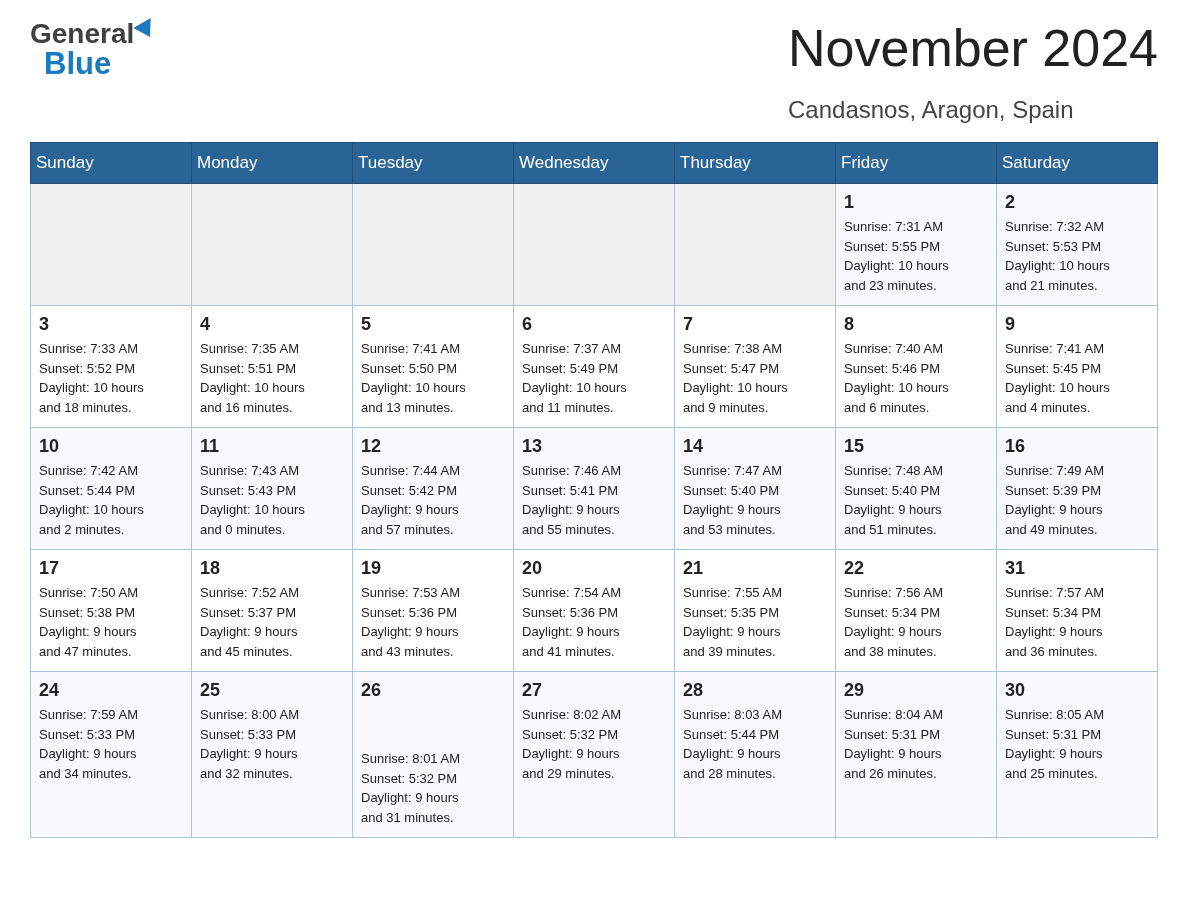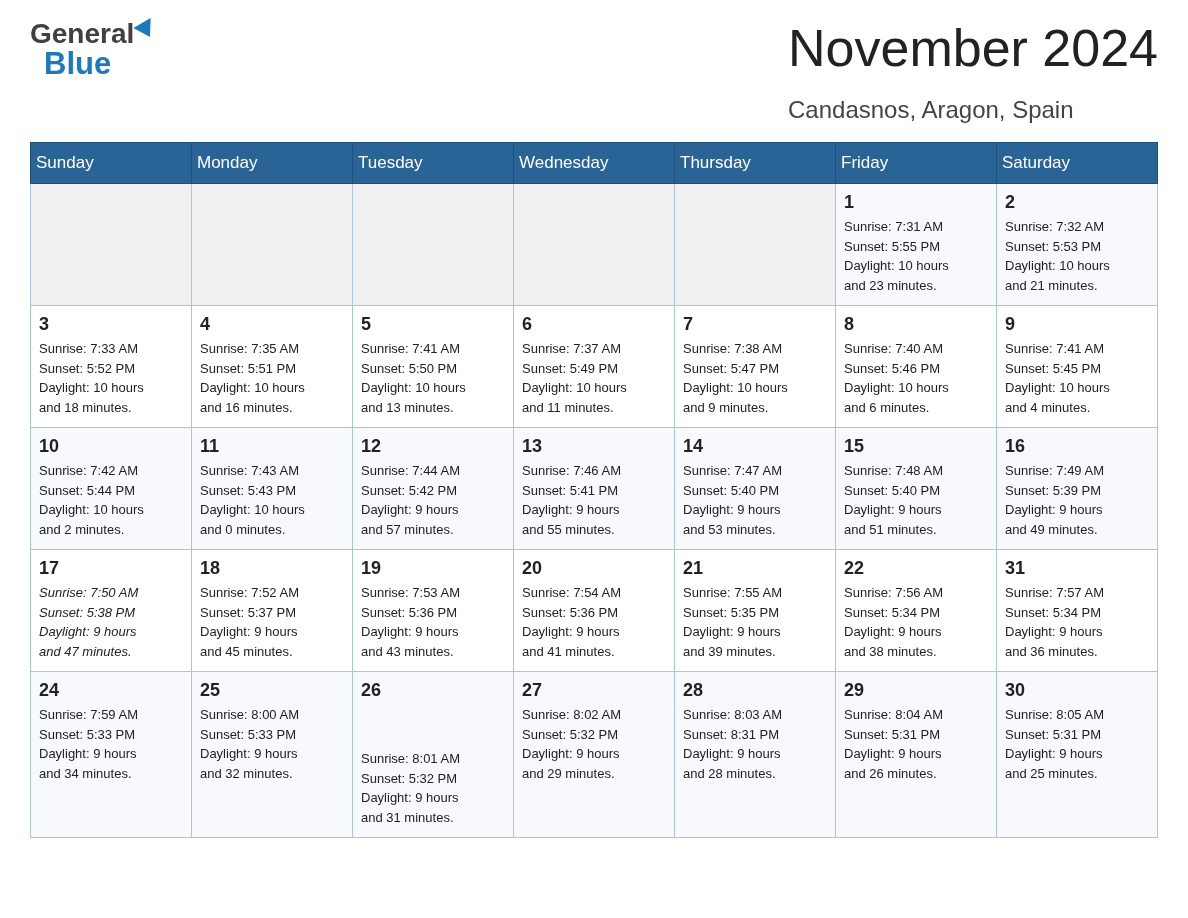--- a/index.html
+++ b/index.html
@@ -259,21 +259,21 @@
           <span class="day-num">16</span>
           <div class="day-info" style="white-space: pre-line;">Sunrise: 7:49 AM
 Sunset: 5:39 PM
 Daylight: 9 hours
 and 49 minutes.</div>
         </td>
       </tr>
       <tr>
         <td>
           <span class="day-num">17</span>
-          <div class="day-info" style="white-space: pre-line; font-style: italic;">Sunrise: 7:50 AM
+          <div class="day-info" style="white-space: pre-line;">Sunrise: 7:50 AM
 Sunset: 5:38 PM
 Daylight: 9 hours
 and 47 minutes.</div>
         </td>
         <td>
           <span class="day-num">18</span>
           <div class="day-info" style="white-space: pre-line;">Sunrise: 7:52 AM
 Sunset: 5:37 PM
 Daylight: 9 hours
 and 45 minutes.</div>
@@ -339,21 +339,21 @@
         <td>
           <span class="day-num">27</span>
           <div class="day-info" style="white-space: pre-line;">Sunrise: 8:02 AM
 Sunset: 5:32 PM
 Daylight: 9 hours
 and 29 minutes.</div>
         </td>
         <td>
           <span class="day-num">28</span>
           <div class="day-info" style="white-space: pre-line;">Sunrise: 8:03 AM
-Sunset: 8:31 PM
+Sunset: 5:44 PM
 Daylight: 9 hours
 and 28 minutes.</div>
         </td>
         <td>
           <span class="day-num">29</span>
           <div class="day-info" style="white-space: pre-line;">Sunrise: 8:04 AM
 Sunset: 5:31 PM
 Daylight: 9 hours
 and 26 minutes.</div>
         </td>

